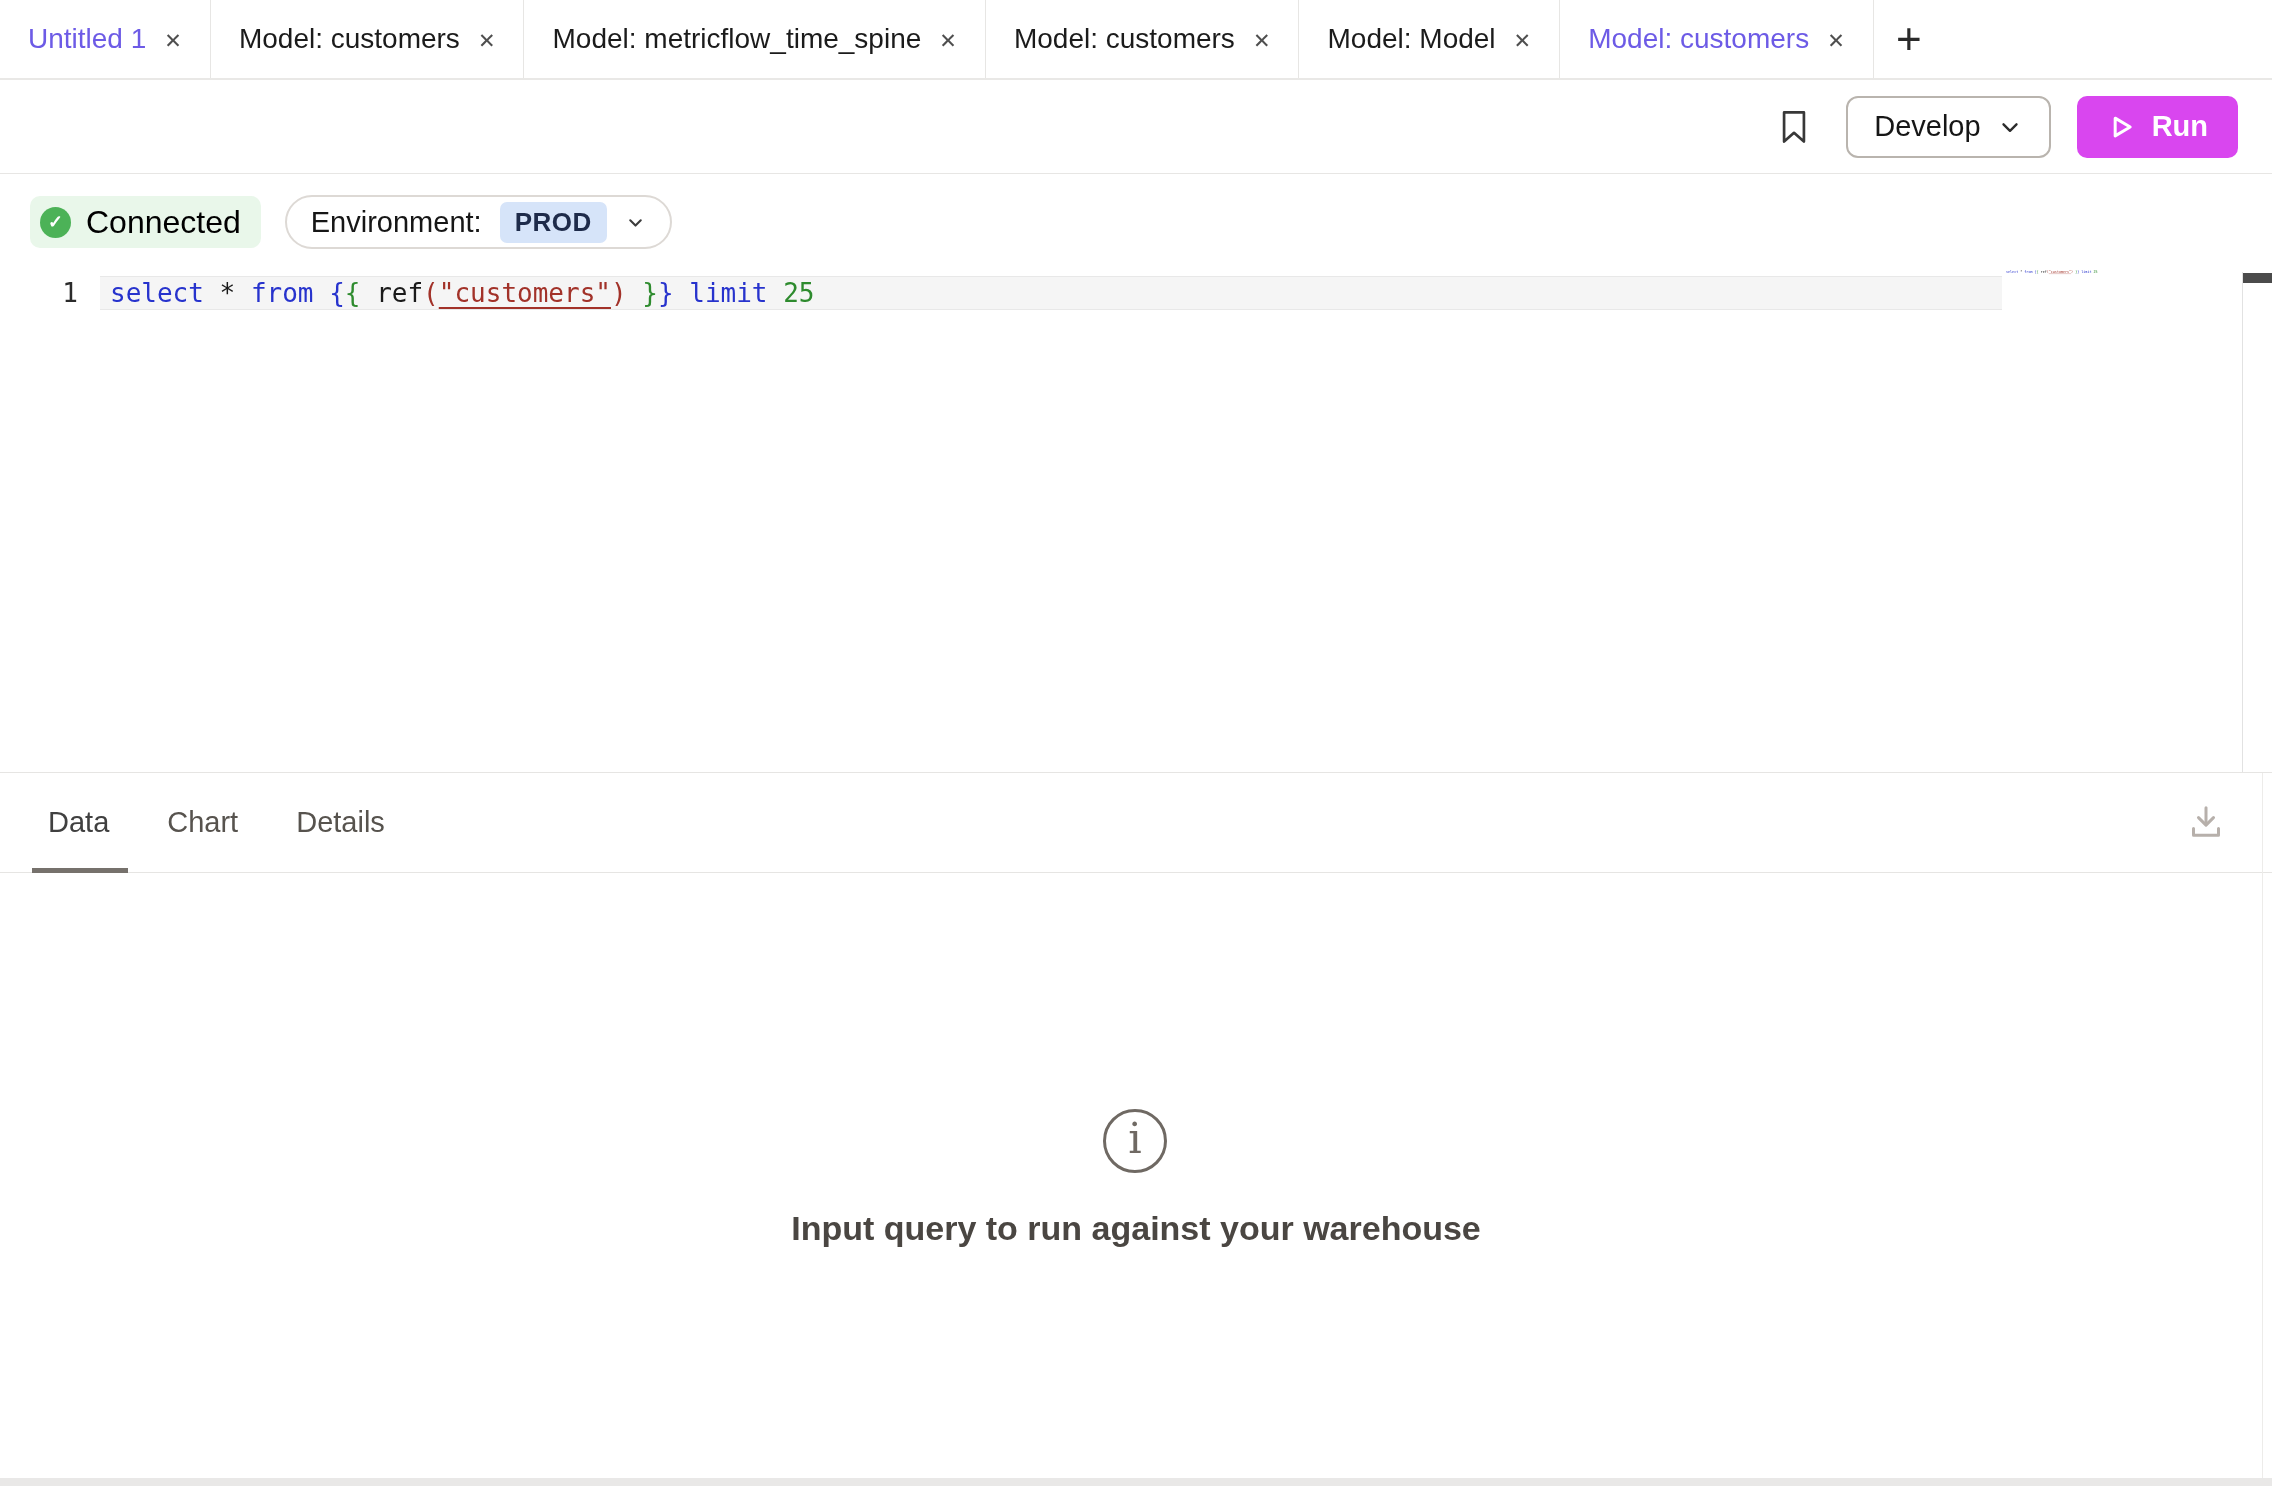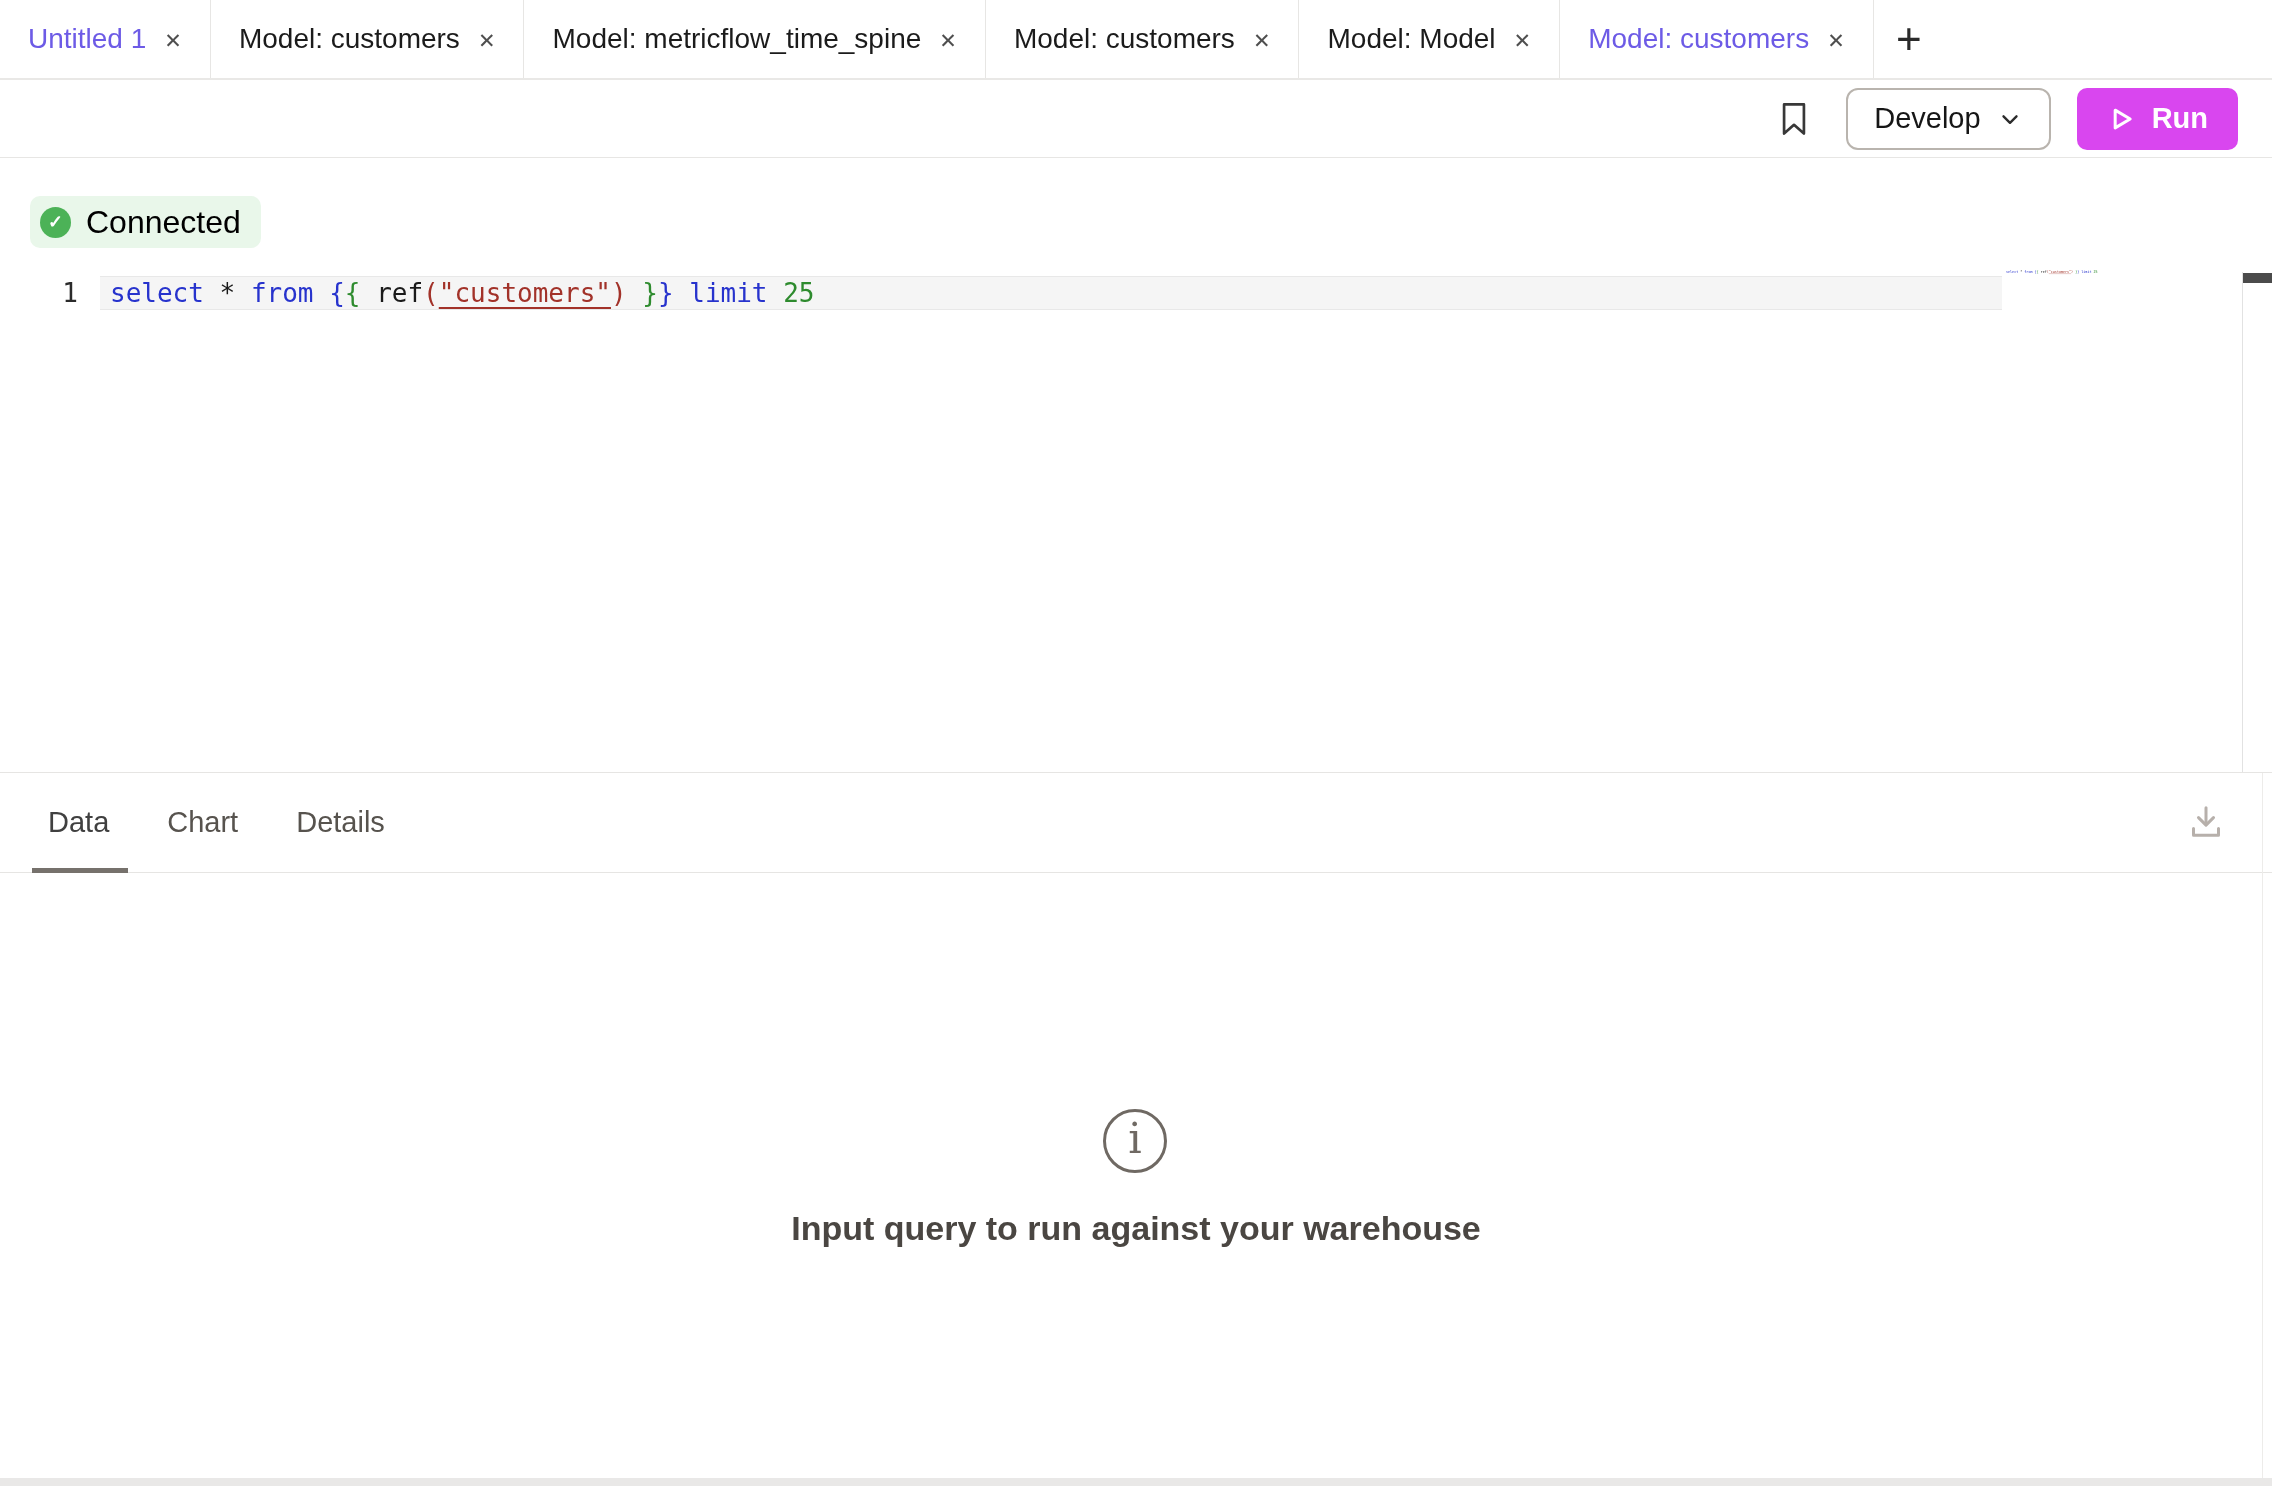--- a/index.html
+++ b/index.html
@@ -23,21 +23,21 @@
   }
   .tab.tab-active .tab-label { color:#6D5BE6; }
   .tab-close { font-size:21px; color:#4f4f4f; line-height:1; padding-top:2px; }
   .newtab {
     display:flex; align-items:center; justify-content:center;
     width:70px; height:100%; font-size:44px; font-weight:300; color:#2a2a2a; cursor:pointer;
   }
 
   
   .toolbar {
-    position:absolute; left:0; top:80px; width:2272px; height:78px;
+    position:absolute; left:0; top:80px; width:2272px; height:94px;
     display:flex; align-items:center; justify-content:flex-end; gap:0;
     background:#ffffff; border-bottom:1px solid #e7e6e4; padding-right:34px;
   }
   .bookmark-btn { display:flex; align-items:center; margin-right:38px; cursor:pointer; }
   .develop-btn {
     display:flex; align-items:center; gap:16px; height:62px; padding:0 26px;
     background:#ffffff; border:2px solid #b9b4ae; border-radius:12px;
     font-size:29px; color:#161616; font-family:"Liberation Sans", sans-serif; cursor:pointer;
     margin-right:26px;
   }
@@ -191,20 +191,29 @@
         </svg>
       </span>
       <span>Run</span>
     </button>
   </div>
 
   <div class="statusrow">
     <div class="connected-badge">
       <span class="check-circle">✓</span>
       <span class="connected-label">Connected</span>
+    </div>
+    <div class="env-pill">
+      <span class="env-label">Environment:</span>
+      <span class="prod-chip">PROD</span>
+      <span>
+        <svg width="21" height="21" viewBox="0 0 24 24" fill="none">
+          <path d="M6 9.5 l6 6 6-6" stroke="#3c3c3c" stroke-width="2.4" stroke-linecap="round" stroke-linejoin="round"></path>
+        </svg>
+      </span>
     </div>
   </div>
 
   <div class="editor">
     <div class="line-highlight"></div>
     <div class="gutter-num">1</div>
     <div class="codeline" id="codeline"><span class="tk-kw">select</span><span class="tk-plain"> </span><span class="tk-plain">*</span><span class="tk-plain"> </span><span class="tk-kw">from</span><span class="tk-plain"> </span><span class="tk-brace-blue">{</span><span class="tk-brace-green">{</span><span class="tk-plain"> </span><span class="tk-plain">ref</span><span class="tk-string">(</span><span class="tk-string-link">"customers"</span><span class="tk-string">)</span><span class="tk-plain"> </span><span class="tk-brace-green">}</span><span class="tk-brace-blue">}</span><span class="tk-plain"> </span><span class="tk-kw">limit</span><span class="tk-plain"> </span><span class="tk-number">25</span></div>
     <div class="minimap">
       <div class="mini-line" id="minimapline"><span class="tk-kw">select</span><span class="tk-plain"> </span><span class="tk-plain">*</span><span class="tk-plain"> </span><span class="tk-kw">from</span><span class="tk-plain"> </span><span class="tk-brace-blue">{</span><span class="tk-brace-green">{</span><span class="tk-plain"> </span><span class="tk-plain">ref</span><span class="tk-string">(</span><span class="tk-string-link">"customers"</span><span class="tk-string">)</span><span class="tk-plain"> </span><span class="tk-brace-green">}</span><span class="tk-brace-blue">}</span><span class="tk-plain"> </span><span class="tk-kw">limit</span><span class="tk-plain"> </span><span class="tk-number">25</span></div>
     </div>

